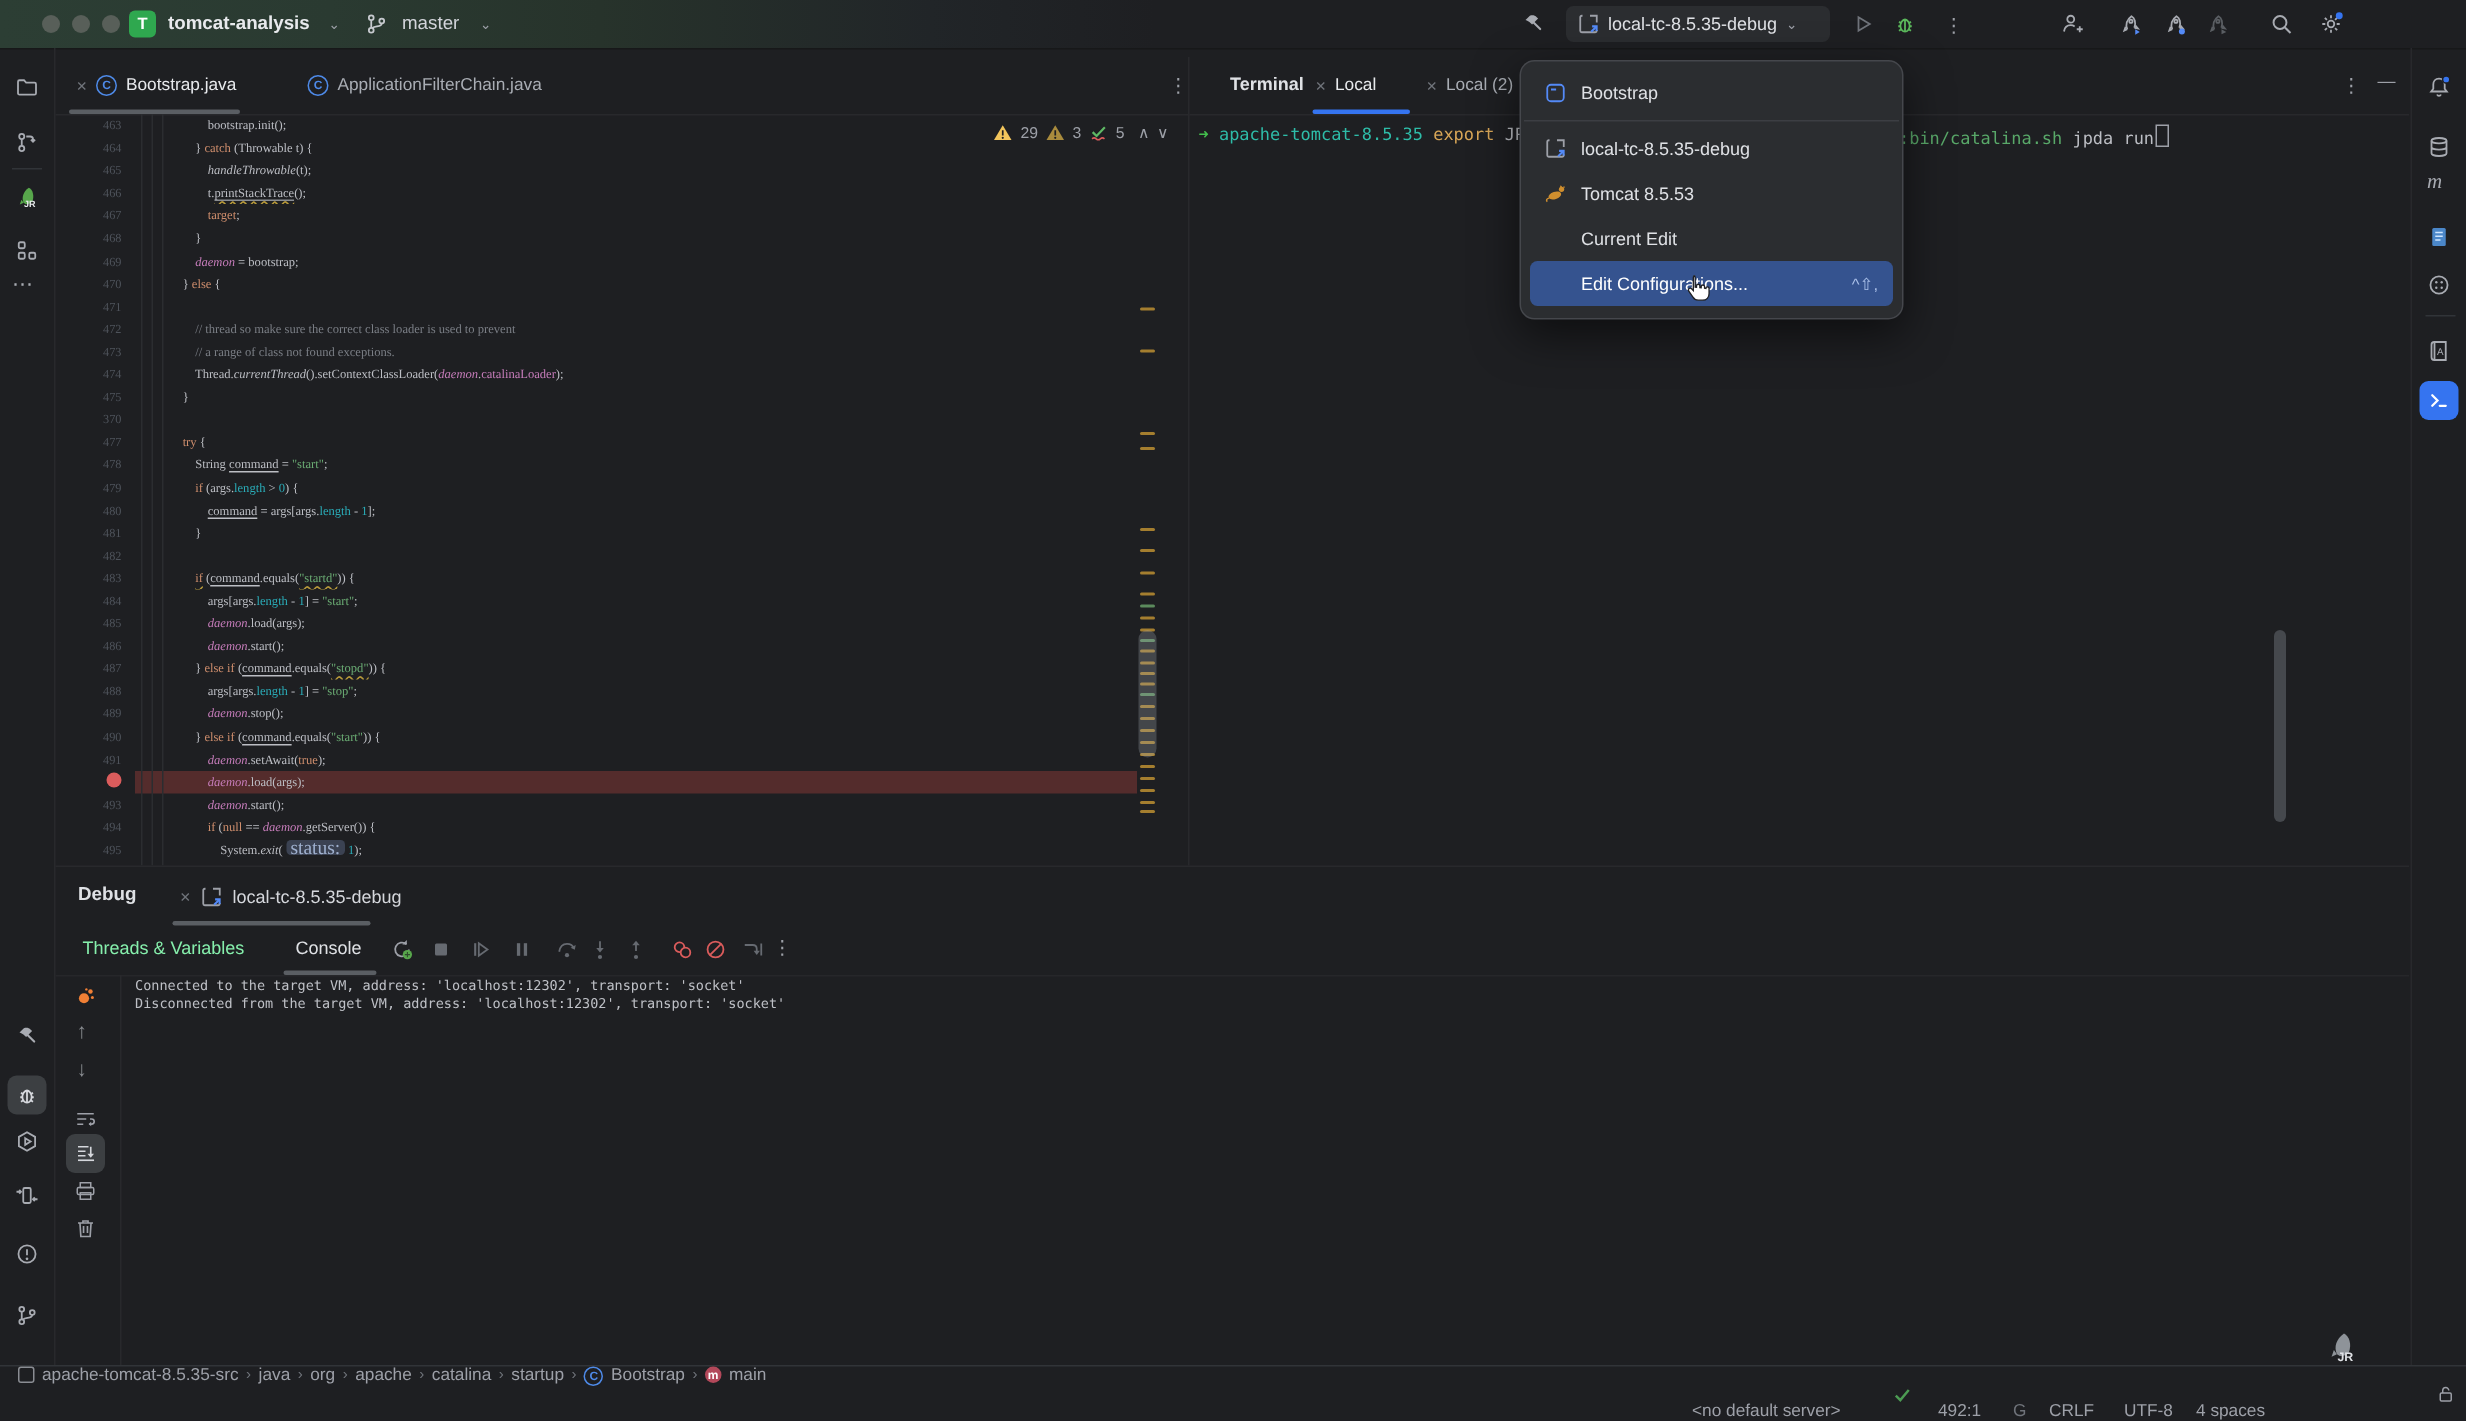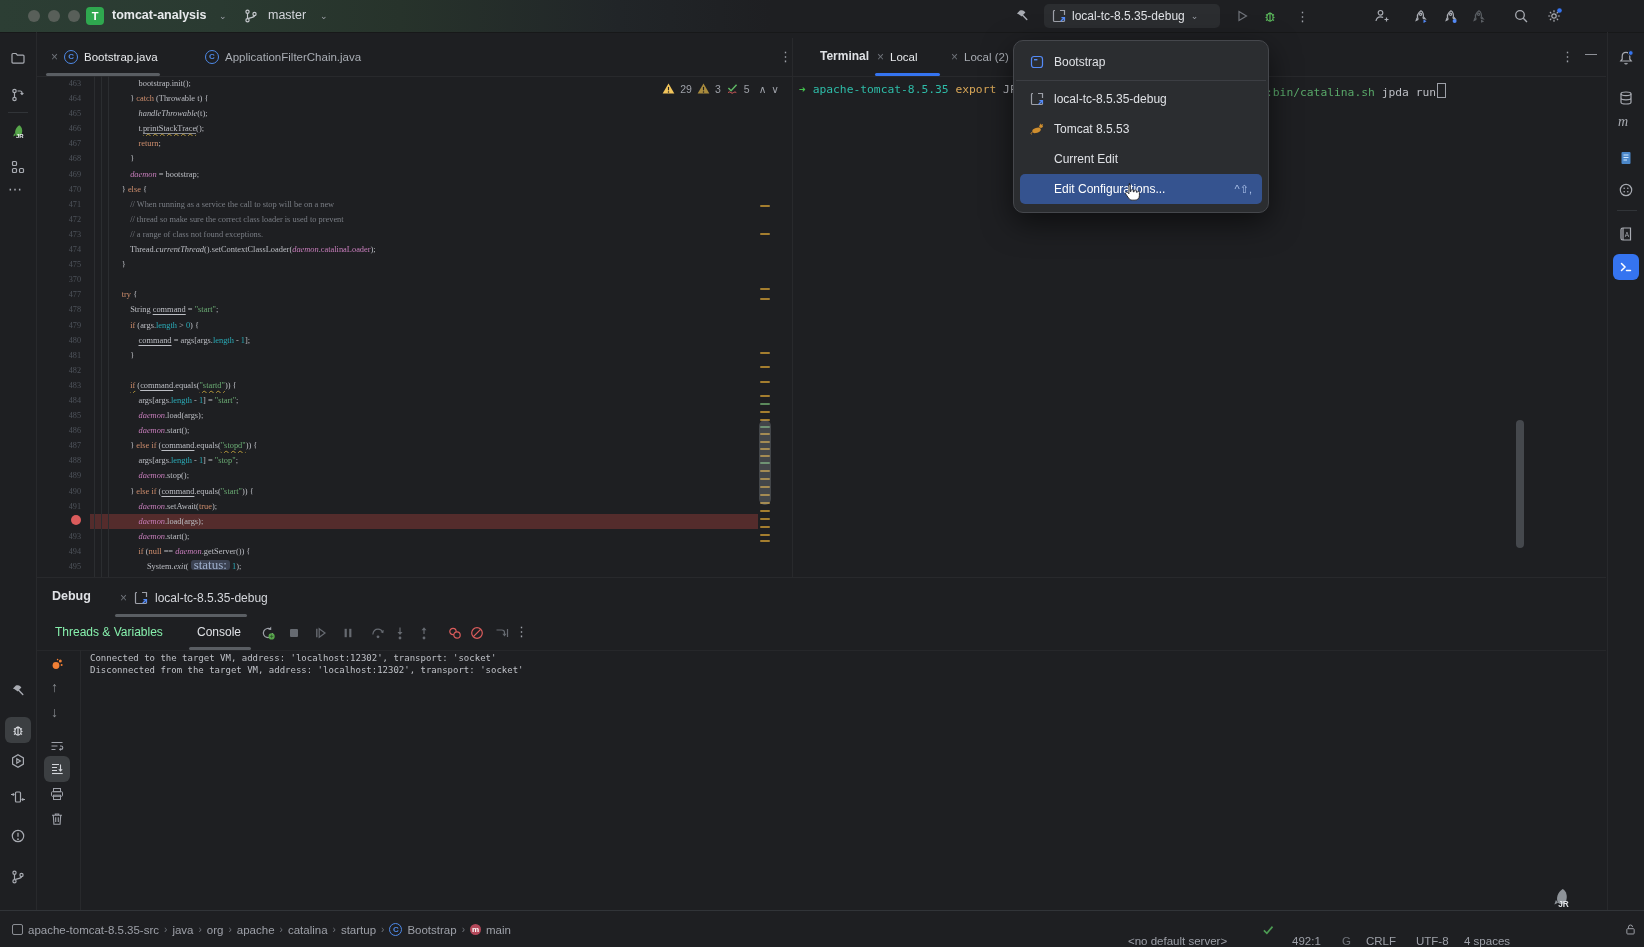--- a/index.html
+++ b/index.html
@@ -67,21 +67,21 @@
   
   .dhead{left:37px;top:577px;width:1569px;height:39px;border-top:1px solid #28292C}
   .dhead .title{font-size:12.5px;font-weight:bold;color:#DFE1E5}
   .dbar{left:37px;top:616px;width:1569px;height:34px;border-bottom:1px solid #26272A}
   .dtab{font-size:12px;color:#86efac;white-space:nowrap}
   .crail-line{left:80px;top:650px;width:1px;height:260px;background:#28292C}
   .console{left:90px;top:652px;font-family:"DejaVu Sans Mono",monospace;font-size:9px;line-height:12px;color:#BEC0C6;white-space:pre}
 
   
   .statusbar{left:0;top:910px;width:1644px;height:37px;border-top:1px solid #313438;font-size:11.5px;color:#9DA0A8}
-  .crumbs{position:absolute;left:12px;top:0;height:37px;display:flex;align-items:center;gap:5px;white-space:nowrap}
+  .crumbs{position:absolute;left:12px;top:0;height:37px;display:flex;gap:5px;white-space:nowrap}
   .crumb-sep{color:#6F737A;font-size:10px}
   .sbitem{position:absolute;top:12px;height:37px;line-height:37px;white-space:nowrap}
   .mic{display:inline-block;width:11px;height:11px;border-radius:50%;font-size:8px;font-weight:bold;text-align:center;line-height:11px;vertical-align:-1px}
   .mic.cls{border:1px solid #4E8AE8;color:#4E8AE8}
   .mic.mth{background:#B3485A;color:#fff}
   .modic{display:inline-block;width:9px;height:9px;border:1.2px solid #8A8D93;border-radius:2px;vertical-align:-1px}
 
   
   .popup{left:1013px;top:40px;width:256px;background:#2B2D30;border:1px solid #45474C;border-radius:10px;box-shadow:0 10px 30px rgba(0,0,0,.55);padding:6px 0 8px;z-index:50;box-sizing:border-box}
   .mrow{height:30px;display:flex;align-items:center;padding:0 10px;font-size:12px;color:#DFE1E5;margin:0 6px;border-radius:5px}
@@ -412,37 +412,36 @@
         <div class="cl">
           <span class="num">465</span>
           <span class="body"><span class="d">                </span><span class="mi">handleThrowable</span><span class="d">(t);</span></span>
         </div>
         <div class="cl">
           <span class="num">466</span>
           <span class="body"><span class="d">                t.</span><span class="uw">printStackTrace</span><span class="d">();</span></span>
         </div>
         <div class="cl">
           <span class="num">467</span>
-          <span class="body"><span class="d">                </span><span class="k">return</span><span class="d">;</span></span>
+          <span class="body"><span class="d">                </span><span class="k">target</span><span class="d">;</span></span>
         </div>
         <div class="cl">
           <span class="num">468</span>
           <span class="body"><span class="d">            }</span></span>
         </div>
         <div class="cl">
           <span class="num">469</span>
           <span class="body"><span class="d">            </span><span class="f">daemon</span><span class="d"> = bootstrap;</span></span>
         </div>
         <div class="cl">
           <span class="num">470</span>
           <span class="body"><span class="d">        } </span><span class="k">else</span><span class="d"> {</span></span>
         </div>
         <div class="cl">
           <span class="num">471</span>
-          <span class="body"><span class="d">            </span><span class="c">// When running as a service the call to stop will be on a new</span></span>
         </div>
         <div class="cl">
           <span class="num">472</span>
           <span class="body"><span class="d">            </span><span class="c">// thread so make sure the correct class loader is used to prevent</span></span>
         </div>
         <div class="cl">
           <span class="num">473</span>
           <span class="body"><span class="d">            </span><span class="c">// a range of class not found exceptions.</span></span>
         </div>
         <div class="cl">

